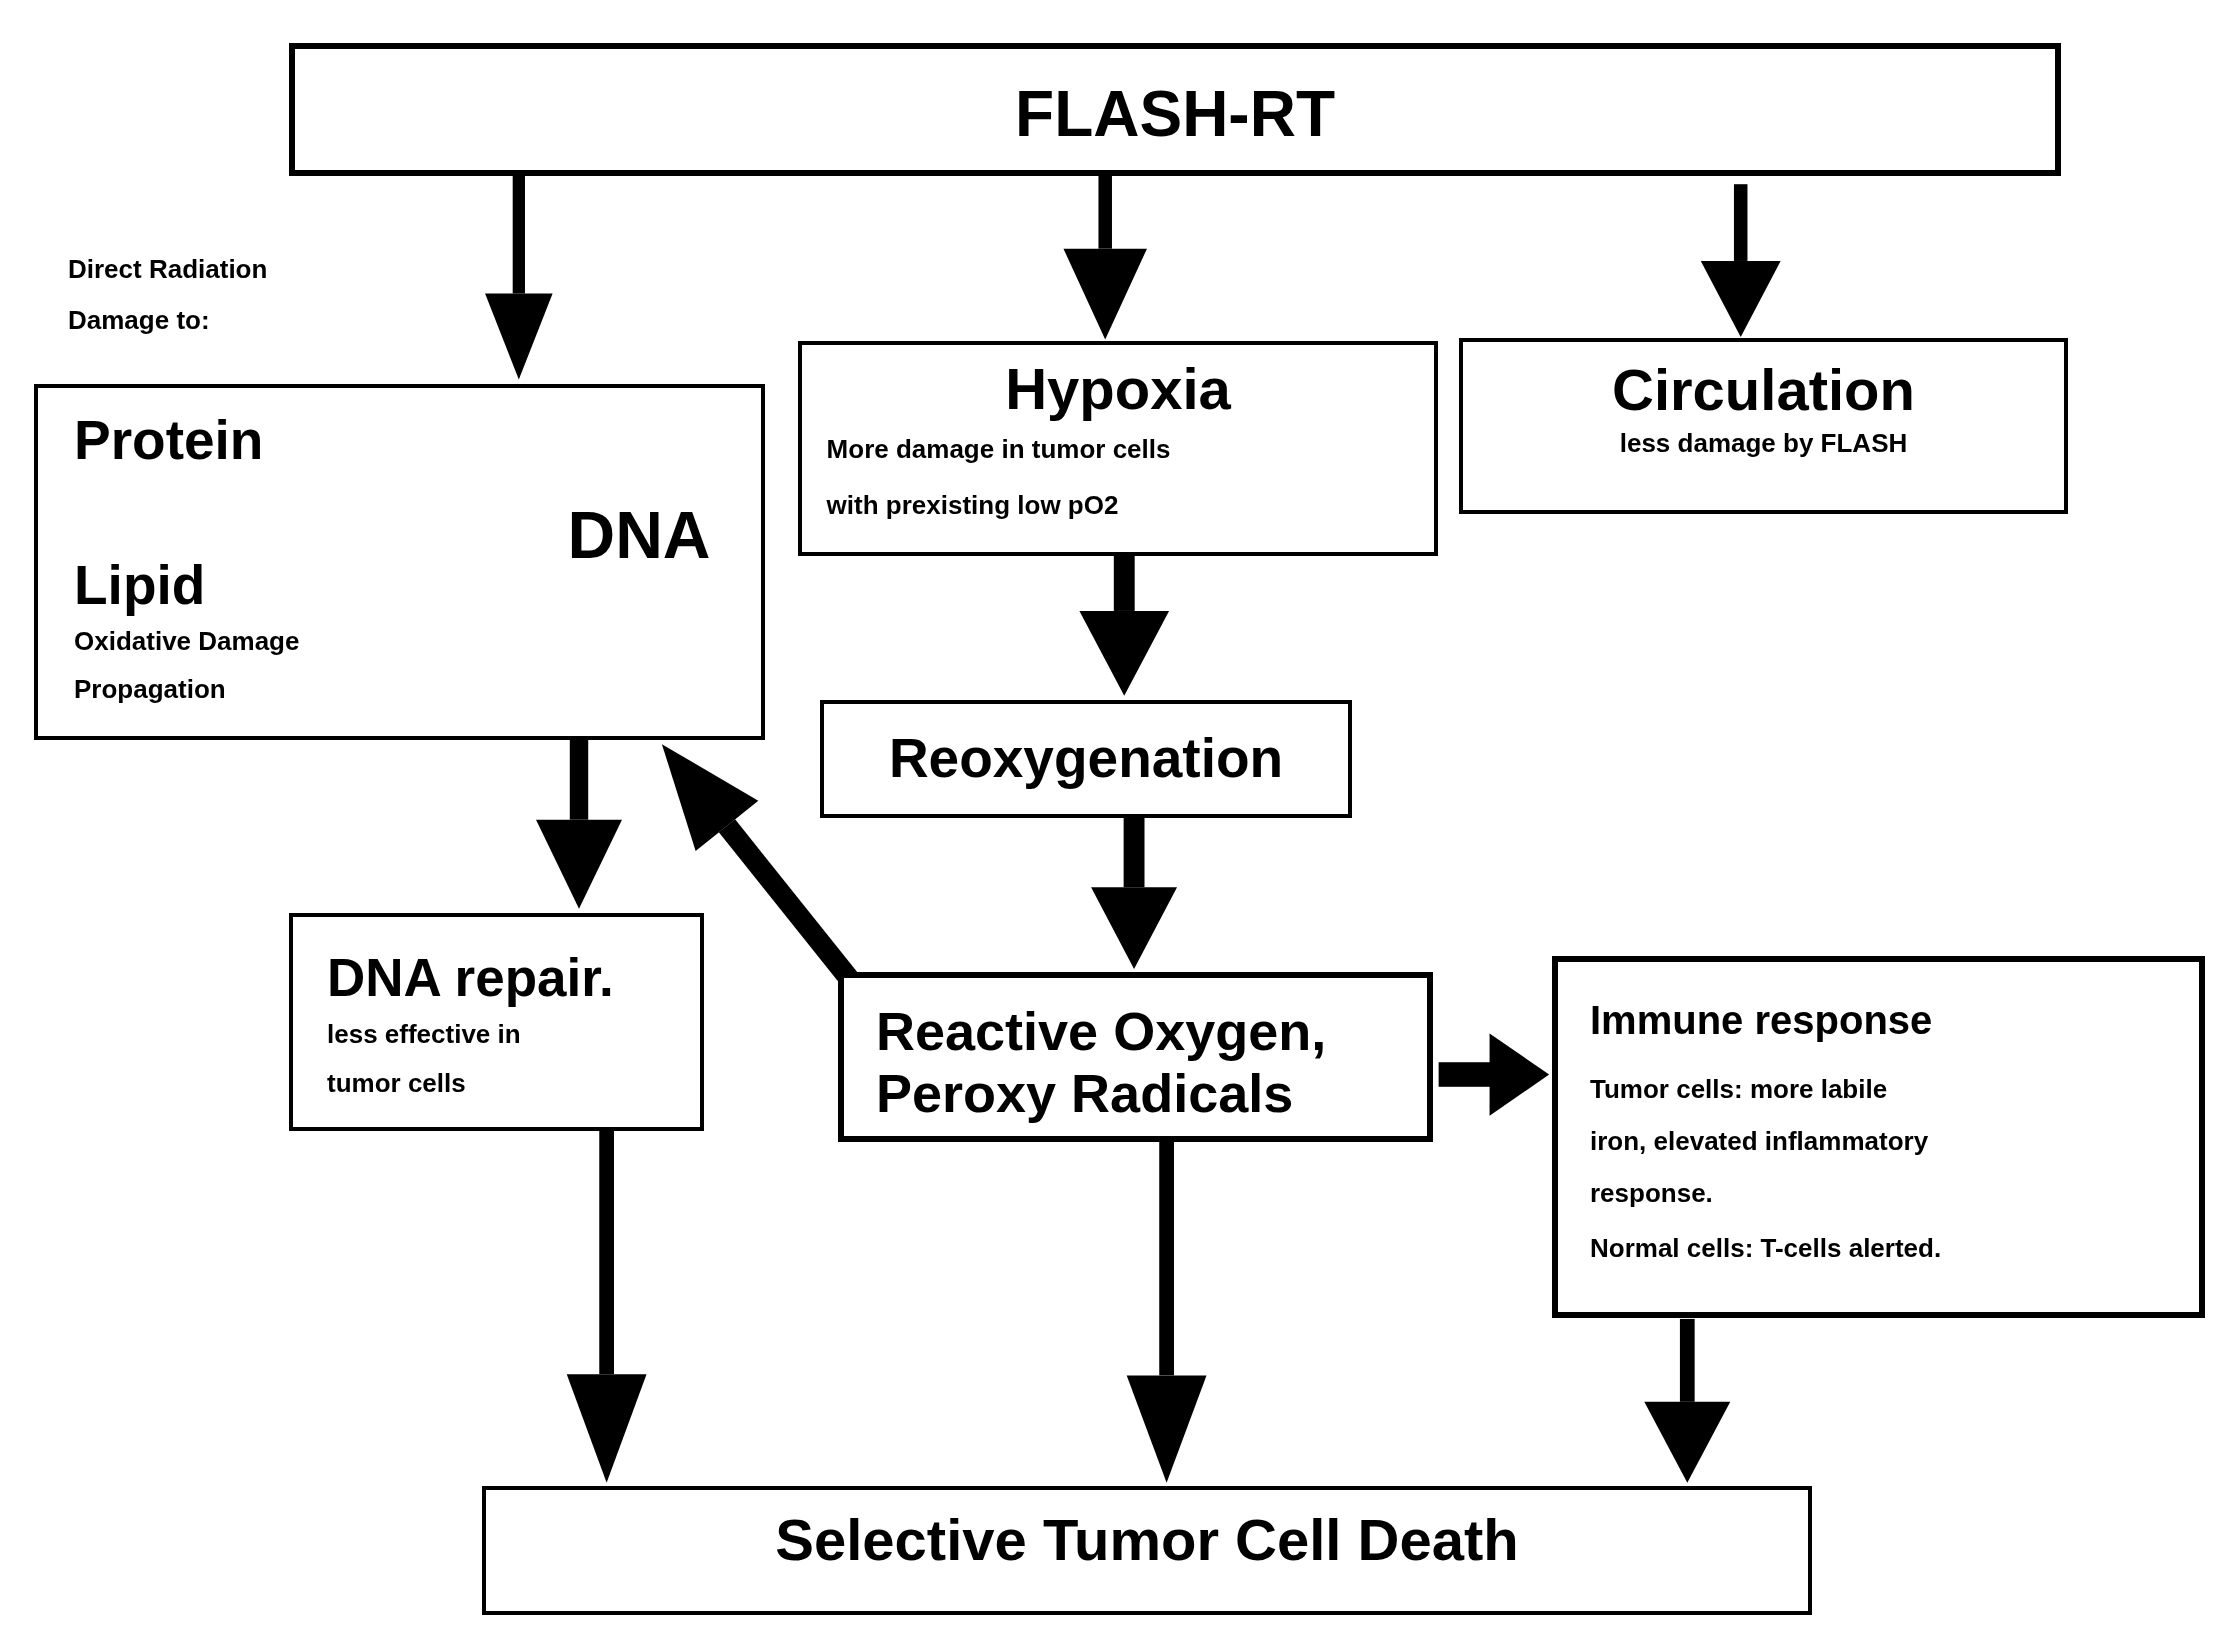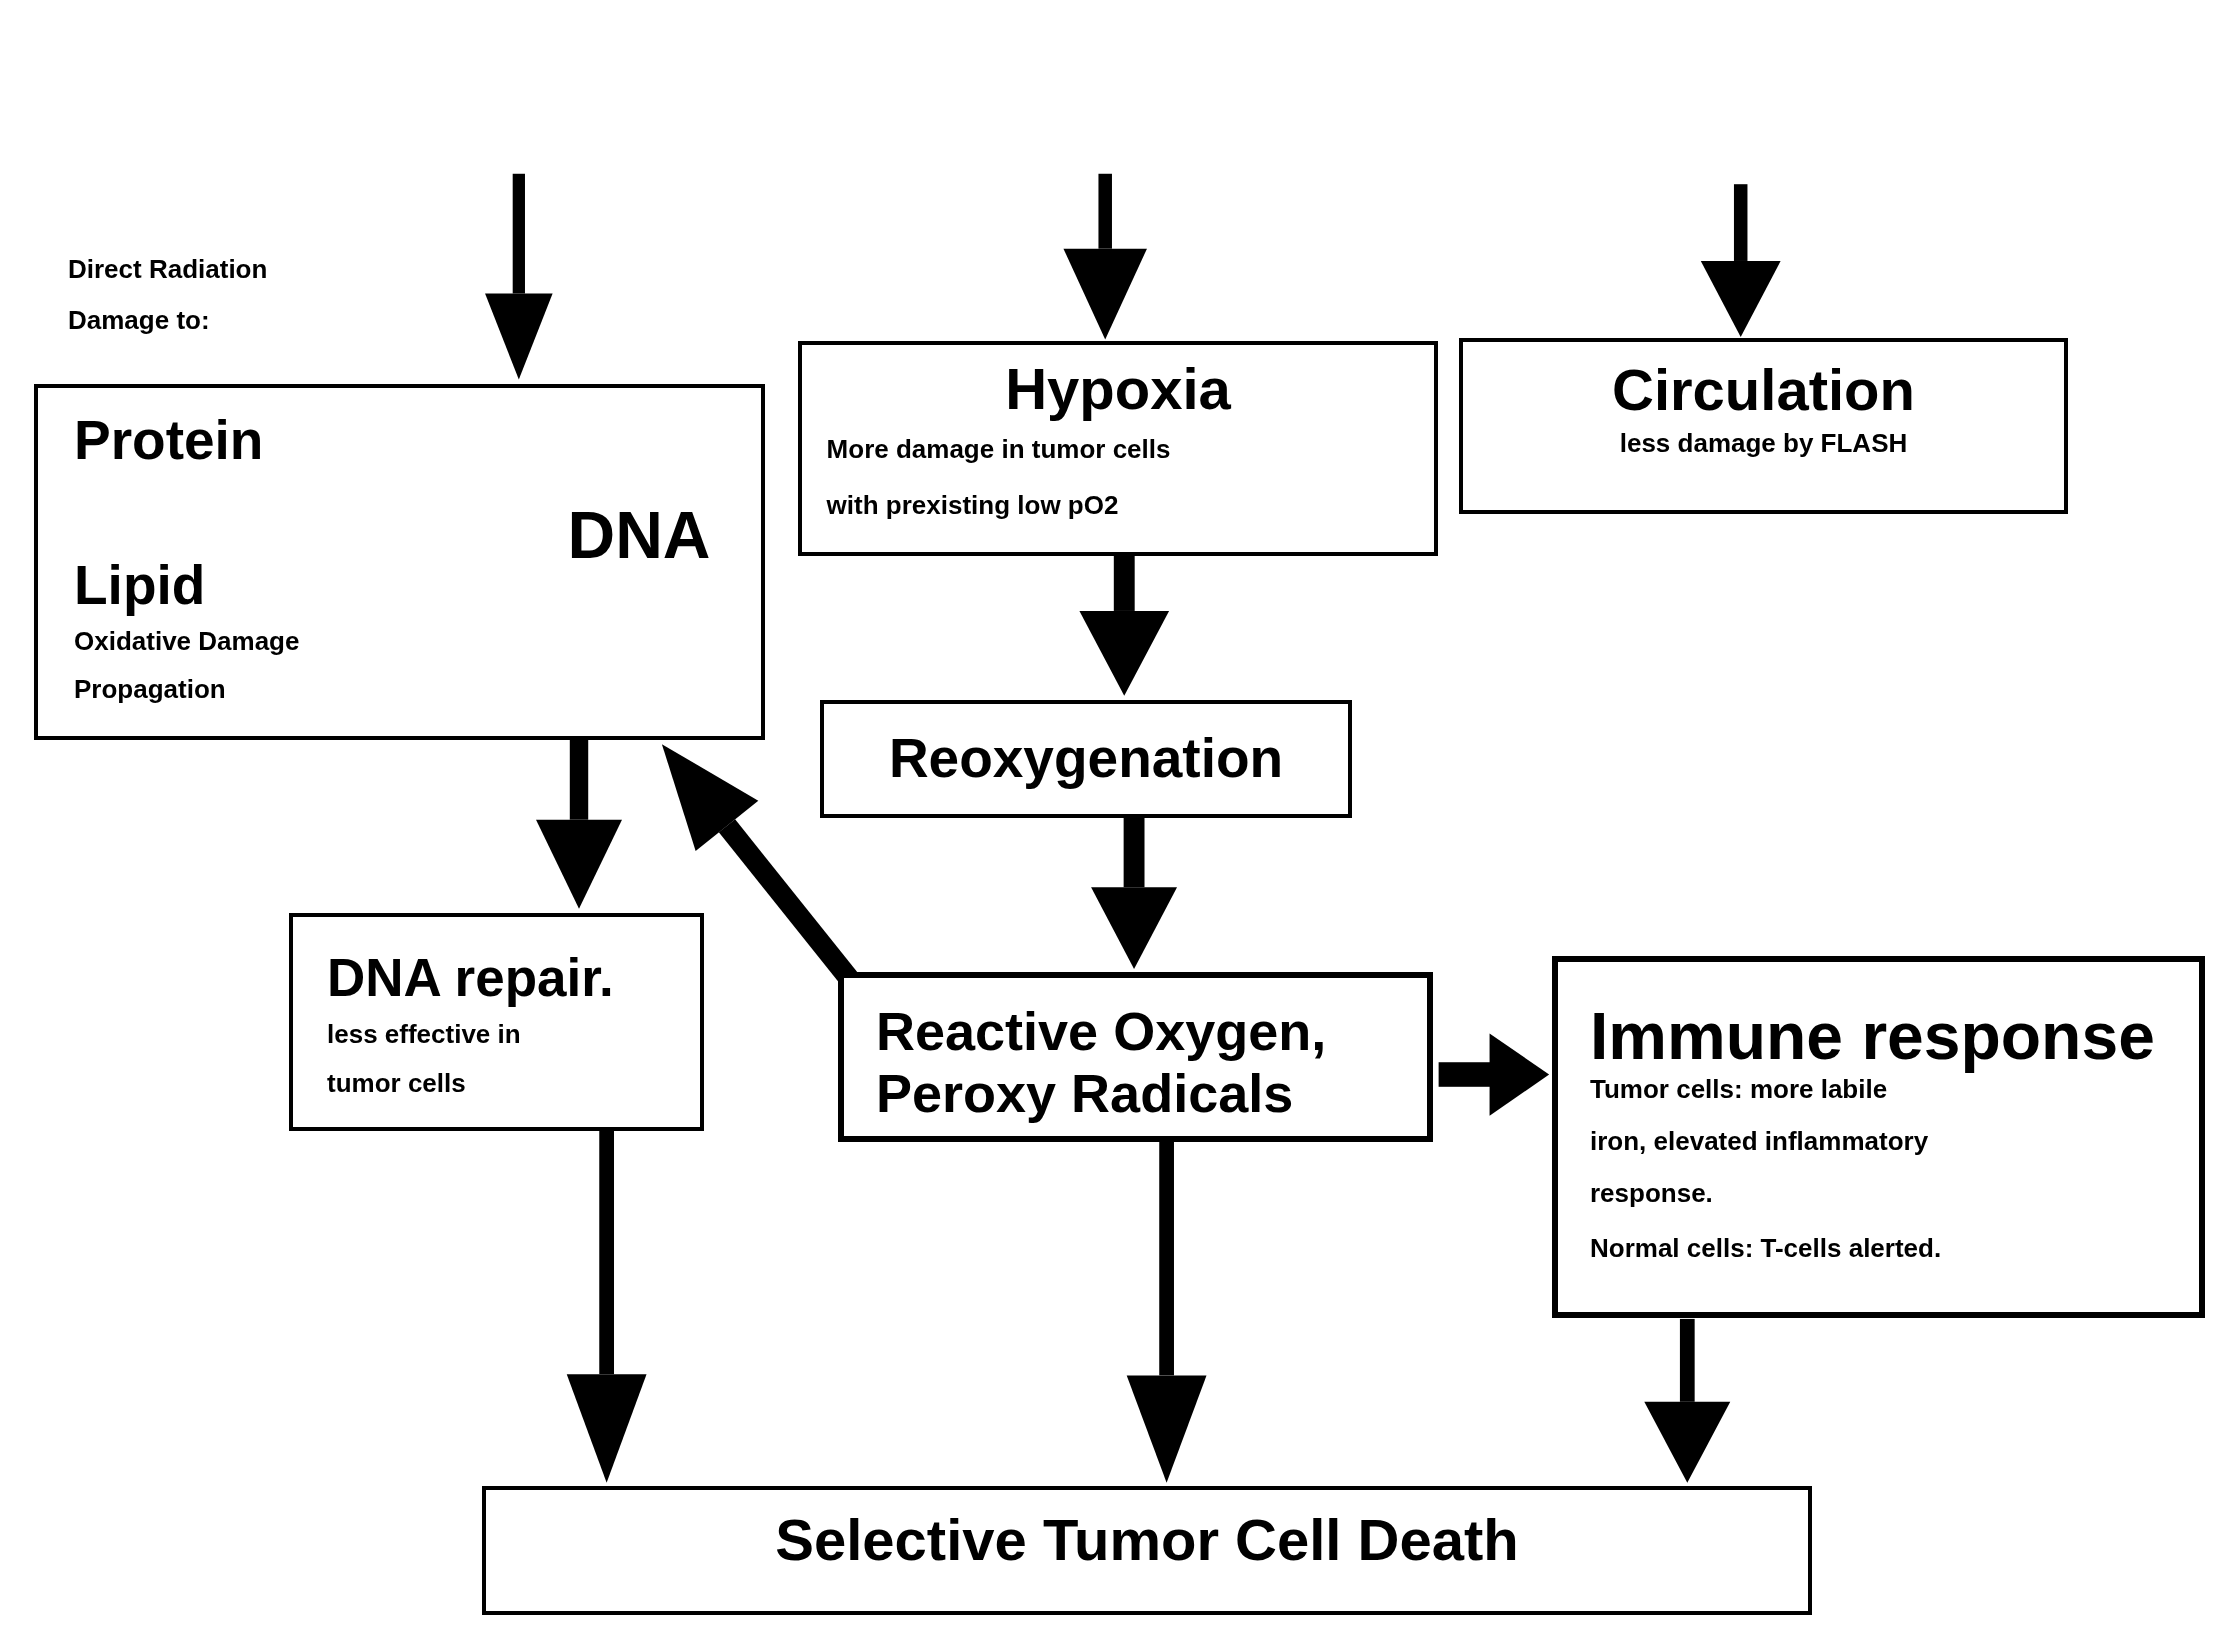--- a/index.html
+++ b/index.html
@@ -106,20 +106,23 @@
       <rect x="1888" y="1858" width="24" height="382"></rect>
       <polygon points="1900,2415 1835,2240 1965,2240"></polygon>
     </g>
 
     <g fill="#000">
       <rect x="2736" y="2148" width="24" height="135"></rect>
       <polygon points="2748,2415 2678,2283 2818,2283"></polygon>
     </g>
   </svg>
 
+  <div class="box" style="left:289px; top:43px; width:1772px; height:133px; border-width:6.1px;">
+    <div class="t title-xl center" style="top:28px;">FLASH-RT</div>
+  </div>
 
   <div style="position:absolute; left:68px; top:244px; font-size:39px; line-height:51px;">
     <div class="body-md">Direct Radiation</div>
     <div class="body-md">Damage to:</div>
   </div>
 
   <div class="box" style="left:34px; top:384px; width:731px; height:356px; border-width:4.9px;">
     <div class="t title-lg" style="left:36px; top:19.7px; font-size:55px;">Protein</div>
     <div class="t title-lg" style="left:36px; top:165px; font-size:55px;">Lipid</div>
     <div class="t body-md" style="left:36px; top:238px;">Oxidative Damage</div>
@@ -147,21 +150,21 @@
     <div class="t body-md" style="left:34px; top:102px;">less effective in</div>
     <div class="t body-md" style="left:34px; top:151px;">tumor cells</div>
   </div>
 
   <div class="box" style="left:838px; top:972px; width:595px; height:170px; border-width:6.1px;">
     <div class="t title-md" style="left:32px; top:22px;">Reactive Oxygen,</div>
     <div class="t title-md" style="left:32px; top:84px;">Peroxy Radicals</div>
   </div>
 
   <div class="box" style="left:1552px; top:956px; width:653px; height:362px; border-width:6.1px;">
-    <div class="t" style="left:32px; top:36px; font-size:66px;">Immune response</div>
+    <div class="t" style="left:32px; top:36px; font-size:40px;">Immune response</div>
     <div class="t body-md" style="left:32px; top:112px;">Tumor cells: more labile</div>
     <div class="t body-md" style="left:32px; top:164px;">iron, elevated inflammatory</div>
     <div class="t body-md" style="left:32px; top:216px;">response.</div>
     <div class="t body-md" style="left:32px; top:271px;">Normal cells: T-cells alerted.</div>
   </div>
 
   <div class="box" style="left:482px; top:1486px; width:1330px; height:129px; border-width:4.9px;">
     <div class="t title-lg center" style="top:16px;">Selective Tumor Cell Death</div>
   </div>
 

